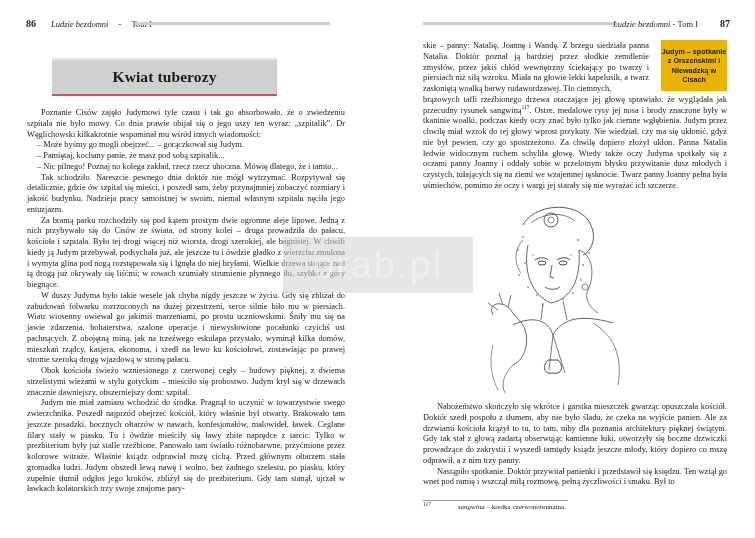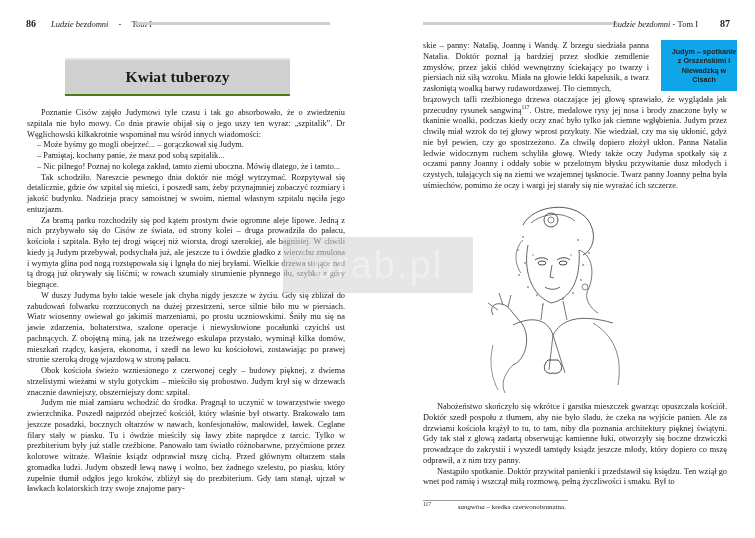--- a/index.html
+++ b/index.html
@@ -16,42 +16,42 @@
     .right .running-head { right: 25px; }
     .pnum { font-weight: bold; font-size: 10px; }
     .left .pnum { margin-right: 7px; }
     .right .pnum { margin-left: 22px; }
     .rh-title { font-style: italic; }
     .head-rule { position: absolute; top: 22px; height: 3px; background: #cfcfcf; }
     .left .head-rule { left: 135px; width: 195px; }
     .right .head-rule { left: 45px; width: 195px; }
 
     .chapter-box {
-      position: absolute; left: 65px; top: 58px; width: 225px; height: 34px;
-      background: #d0d0d0; border-top: 2px solid #e6e6e6; border-bottom: 2px solid #4d7c0f;
+      position: absolute; left: 52px; top: 58px; width: 225px; height: 34px;
+      background: #d0d0d0; border-top: 2px solid #e6e6e6; border-bottom: 2px solid #ef4444;
       display: flex; align-items: center; justify-content: center;
     }
     .chapter-title { font-weight: bold; font-size: 15.5px; letter-spacing: 0.1px; }
 
     .text { position: absolute; font-size: 8.35px; line-height: 10.75px; text-align: justify; }
     .left .text { left: 27px; width: 318px; top: 108px; }
     .text p { margin: 0; text-indent: 14px; }
     .text p.noind { text-indent: 0; }
     .text p.dlg { text-indent: 10px; }
 
     .right .text.top { left: 45px; width: 304px; top: 41px; }
     .right .text.bottom { left: 45px; width: 304px; top: 402px; }
     .wrap-area { width: 226px; }
     sup { font-size: 5.5px; line-height: 0; }
 
     .margin-note {
       position: absolute; left: 283px; top: 40px; width: 66px; height: 51px;
-      background: #0ea5e9; display: flex; align-items: center; justify-content: center;
+      background: #eab308; display: flex; align-items: center; justify-content: center;
       text-align: center; font-family: "Liberation Sans", sans-serif; font-weight: bold;
-      font-size: 7.2px; line-height: 9.3px; color: #222; padding-left: 10px;
+      font-size: 7.2px; line-height: 9.3px; color: #222;
     }
 
     .illustration { position: absolute; left: 75px; top: 195px; width: 200px; height: 200px; }
 
     .footnote-rule { position: absolute; left: 45px; top: 500px; width: 145px; height: 1px; background: #9a9a9a; }
     .footnote { position: absolute; left: 45px; top: 503px; font-size: 7px; }
     .footnote .fn-term { font-style: italic; margin-left: 25px; }
 
     .watermark {
       position: absolute; left: 283px; top: 237px; width: 190px; height: 56px;
@@ -73,21 +73,21 @@
   <div class="head-rule"></div>
 
   <div class="chapter-box">
     <span class="chapter-title">Kwiat tuberozy</span>
   </div>
 
   <div class="text">
     <p>Poznanie Cisów zajęło Judymowi tyle czasu i tak go absorbowało, że o zwiedzeniu szpitala nie było mowy. Co dnia prawie obijał się o jego uszy ten wyraz: „szpitalik”. Dr Węglichowski kilkakrotnie wspominał mu wśród innych wiadomości:</p>
     <p class="dlg">– Może byśmy go mogli obejrzeć... – gorączkował się Judym.</p>
     <p class="dlg">– Pamiętaj, kochany panie, że masz pod sobą szpitalik...</p>
-    <p class="dlg">– Nic pilnego! Poznaj no kolega zakład, tamto ziemi uboczna. Mówię dlatego, że i tamto...</p>
+    <p class="dlg">– Nic pilnego! Poznaj no kolega zakład, rzecz rzecz uboczna. Mówię dlatego, że i tamto...</p>
     <p>Tak schodziło. Nareszcie pewnego dnia doktór nie mógł wytrzymać. Rozpytywał się detalicznie, gdzie ów szpital się mieści, i poszedł sam, żeby przynajmniej zobaczyć rozmiary i jakość budynku. Nadzieja pracy samoistnej w swoim, niemal własnym szpitalu nęciła jego entuzjazm.</p>
     <p>Za bramą parku rozchodziły się pod kątem prostym dwie ogromne aleje lipowe. Jedną z nich przybywało się do Cisów ze świata, od strony kolei – druga prowadziła do pałacu, kościoła i szpitala. Było tej drogi więcej niż wiorsta, drogi szerokiej, ale bagnistej. W chwili kiedy ją Judym przebywał, podsychała już, ale jeszcze tu i ówdzie gładko z wierzchu zmulona i wymyta glina pod nogą rozstępowała się i lgnęła do niej bryłami. Wielkie drzewa stojące nad tą drogą już okrywały się liśćmi; w rowach szumiały strumienie płynnego iłu, szybko z góry biegnące.</p>
     <p>W duszy Judyma było takie wesele jak chyba nigdy jeszcze w życiu. Gdy się zbliżał do zabudowań folwarku rozrzuconych na dużej przestrzeni, serce silnie biło mu w piersiach. Wiatr wiosenny owiewał go jakimiś marzeniami, po prostu uczniowskimi. Śniły mu się na jawie zdarzenia, bohaterstwa, szalone operacje i niewysłowione pocałunki czyichś ust pachnących. Z obojętną miną, jak na trzeźwego eskulapa przystało, wyminął kilka domów, mieszkań rządcy, kasjera, ekonoma, i szedł na lewo ku kościołowi, zostawiając po prawej stronie szeroką drogę wjazdową w stronę pałacu.</p>
     <p>Obok kościoła świeżo wzniesionego z czerwonej cegły – budowy pięknej, z dwiema strzelistymi wieżami w stylu gotyckim – mieściło się probostwo. Judym krył się w drzewach znacznie dawniejszy, obszerniejszy dom: szpital.</p>
     <p>Judym nie miał zamiaru wchodzić do środka. Pragnął to uczynić w towarzystwie swego zwierzchnika. Poszedł najprzód obejrzeć kościół, który właśnie był otwarty. Brakowało tam jeszcze posadzki, bocznych ołtarzów w nawach, konfesjonałów, malowideł, ławek. Ceglane filary stały w piasku. Tu i ówdzie mieściły się ławy zbite naprędce z tarcic. Tylko w prezbiterium były już stalle rzeźbione. Panowało tam światło różnobarwne, przyćmione przez kolorowe witraże. Właśnie ksiądz odprawiał mszę cichą. Przed głównym ołtarzem stała gromadka ludzi. Judym obszedł lewą nawę i wolno, bez żadnego szelestu, po piasku, który zupełnie tłumił odgłos jego kroków, zbliżył się do prezbiterium. Gdy tam stanął, ujrzał w ławkach kolatorskich trzy swoje znajome pary-</p>
   </div>
 </div>
 
 <div class="page right">
   <div class="head-rule"></div>

